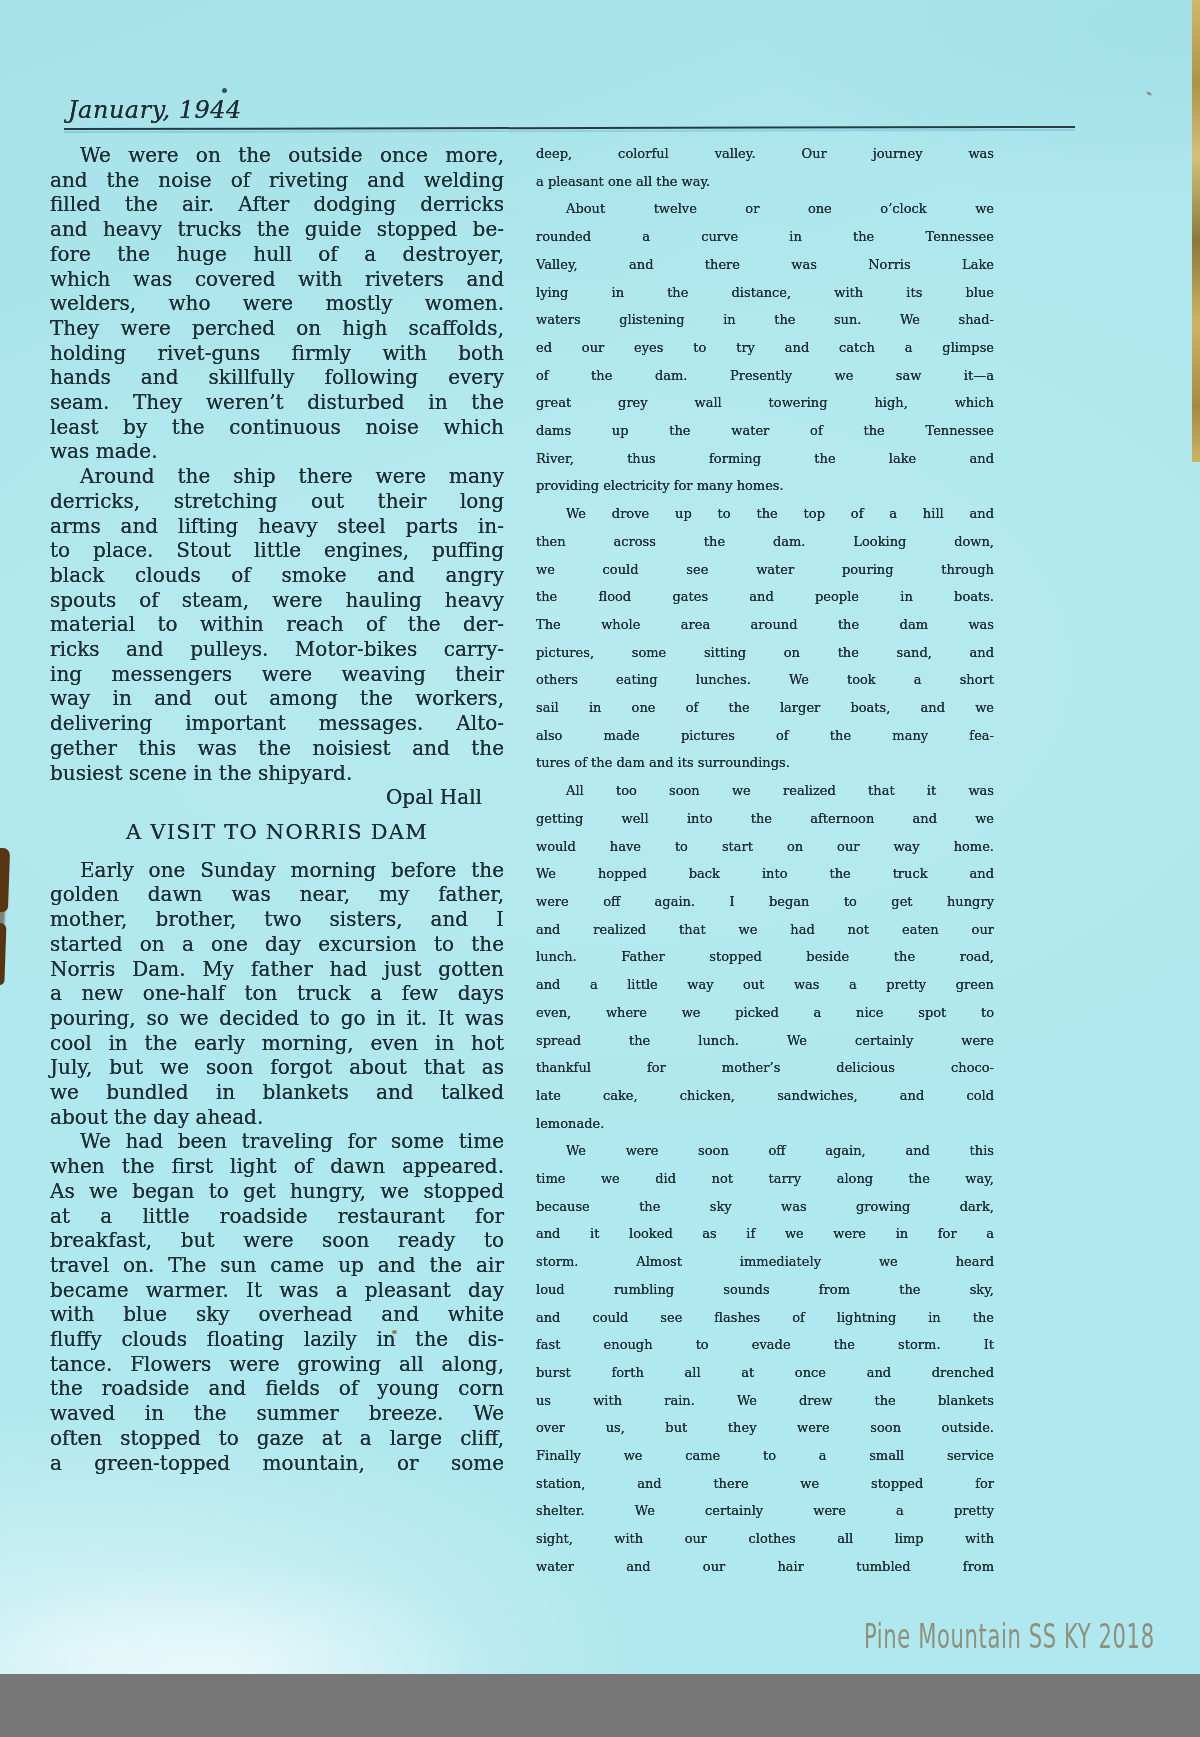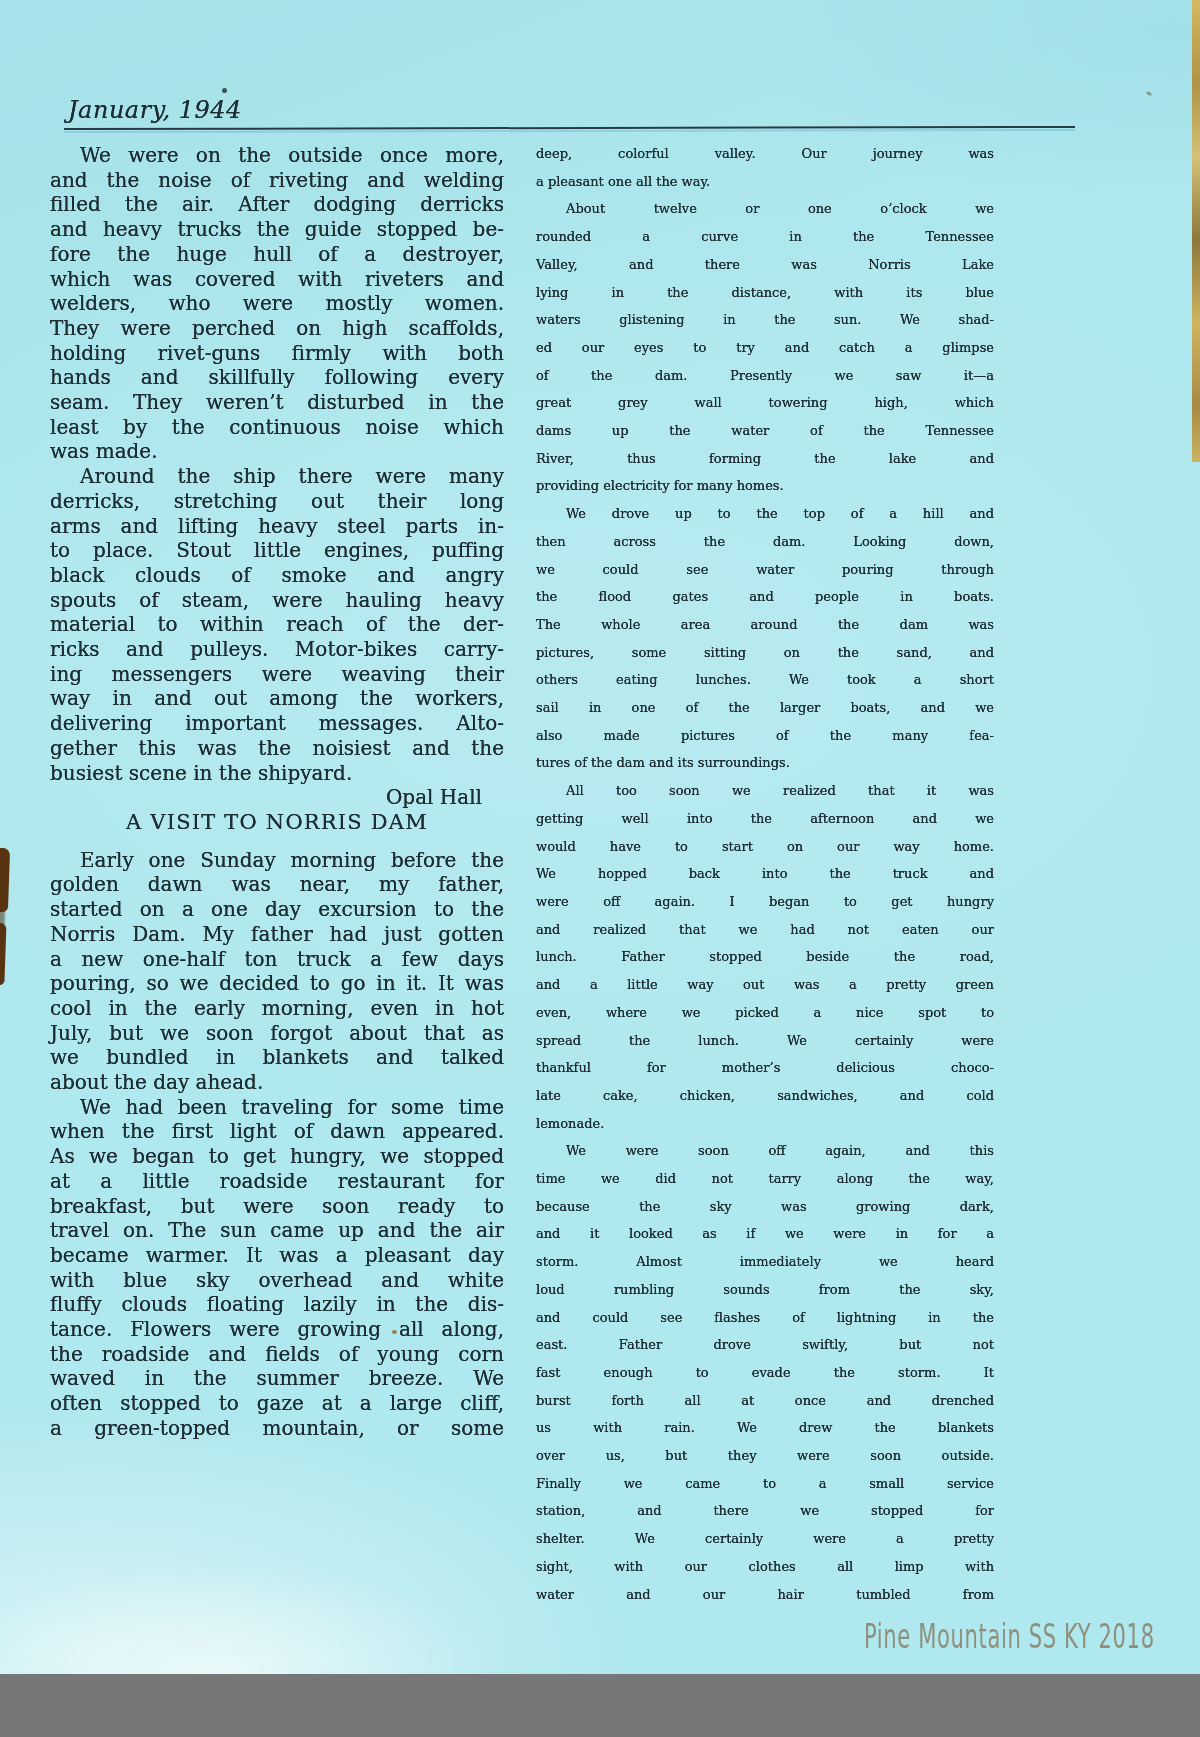--- a/index.html
+++ b/index.html
@@ -30,21 +30,21 @@
   
   .col{position:absolute;text-shadow:0 0 .4px currentColor;}
   .col.left {left:50px; top:143px;width:454px;font-size:20px;  line-height:24.7px;}
   .col.right{left:536px;top:140px;width:458px;font-size:13px;line-height:27.7px;}
   .line{text-align:justify;text-align-last:justify;white-space:normal;}
   .line.p{text-indent:30px;}
   .line.e{text-align-last:left;}
   .line.sig{text-align-last:right;padding-right:22px;}
   .line.head{
     text-align-last:center;letter-spacing:1.2px;font-size:21px;
-    margin-bottom:13px;
+    margin-top:10px;margin-bottom:13px;
   }
   
   .watermark{
     position:absolute;left:864px;top:1616px;
     font-family:"DejaVu Sans","Liberation Sans",sans-serif;
     font-size:34px;color:var(--watermark);opacity:.95;
     transform:scaleX(.62);transform-origin:left top;
     white-space:nowrap;letter-spacing:1px;
   }
   
@@ -106,20 +106,21 @@
       <div class="line j">ricks and pulleys. Motor-bikes carry-</div>
       <div class="line j">ing messengers were weaving their</div>
       <div class="line j">way in and out among the workers,</div>
       <div class="line j">delivering important messages. Alto-</div>
       <div class="line j">gether this was the noisiest and the</div>
       <div class="line e">busiest scene in the shipyard.</div>
       <div class="line sig">Opal Hall</div>
       <div class="line head">A VISIT TO NORRIS DAM</div>
       <div class="line p">Early one Sunday morning before the</div>
       <div class="line j">golden dawn was near, my father,</div>
+      <div class="line j">mother, brother, two sisters, and I</div>
       <div class="line j">started on a one day excursion to the</div>
       <div class="line j">Norris Dam. My father had just gotten</div>
       <div class="line j">a new one-half ton truck a few days</div>
       <div class="line j">pouring, so we decided to go in it. It was</div>
       <div class="line j">cool in the early morning, even in hot</div>
       <div class="line j">July, but we soon forgot about that as</div>
       <div class="line j">we bundled in blankets and talked</div>
       <div class="line e">about the day ahead.</div>
       <div class="line p">We had been traveling for some time</div>
       <div class="line j">when the first light of dawn appeared.</div>
@@ -173,21 +174,20 @@
       <div class="line j">thankful for mother’s delicious choco-</div>
       <div class="line j">late cake, chicken, sandwiches, and cold</div>
       <div class="line e">lemonade.</div>
       <div class="line p">We were soon off again, and this</div>
       <div class="line j">time we did not tarry along the way,</div>
       <div class="line j">because the sky was growing dark,</div>
       <div class="line j">and it looked as if we were in for a</div>
       <div class="line j">storm. Almost immediately we heard</div>
       <div class="line j">loud rumbling sounds from the sky,</div>
       <div class="line j">and could see flashes of lightning in the</div>
-      <div class="line j">east. Father drove swiftly, but not</div>
       <div class="line j">fast enough to evade the storm. It</div>
       <div class="line j">burst forth all at once and drenched</div>
       <div class="line j">us with rain. We drew the blankets</div>
       <div class="line j">over us, but they were soon outside.</div>
       <div class="line j">Finally we came to a small service</div>
       <div class="line j">station, and there we stopped for</div>
       <div class="line j">shelter. We certainly were a pretty</div>
       <div class="line j">sight, with our clothes all limp with</div>
       <div class="line j">water and our hair tumbled from</div>
     </div>

